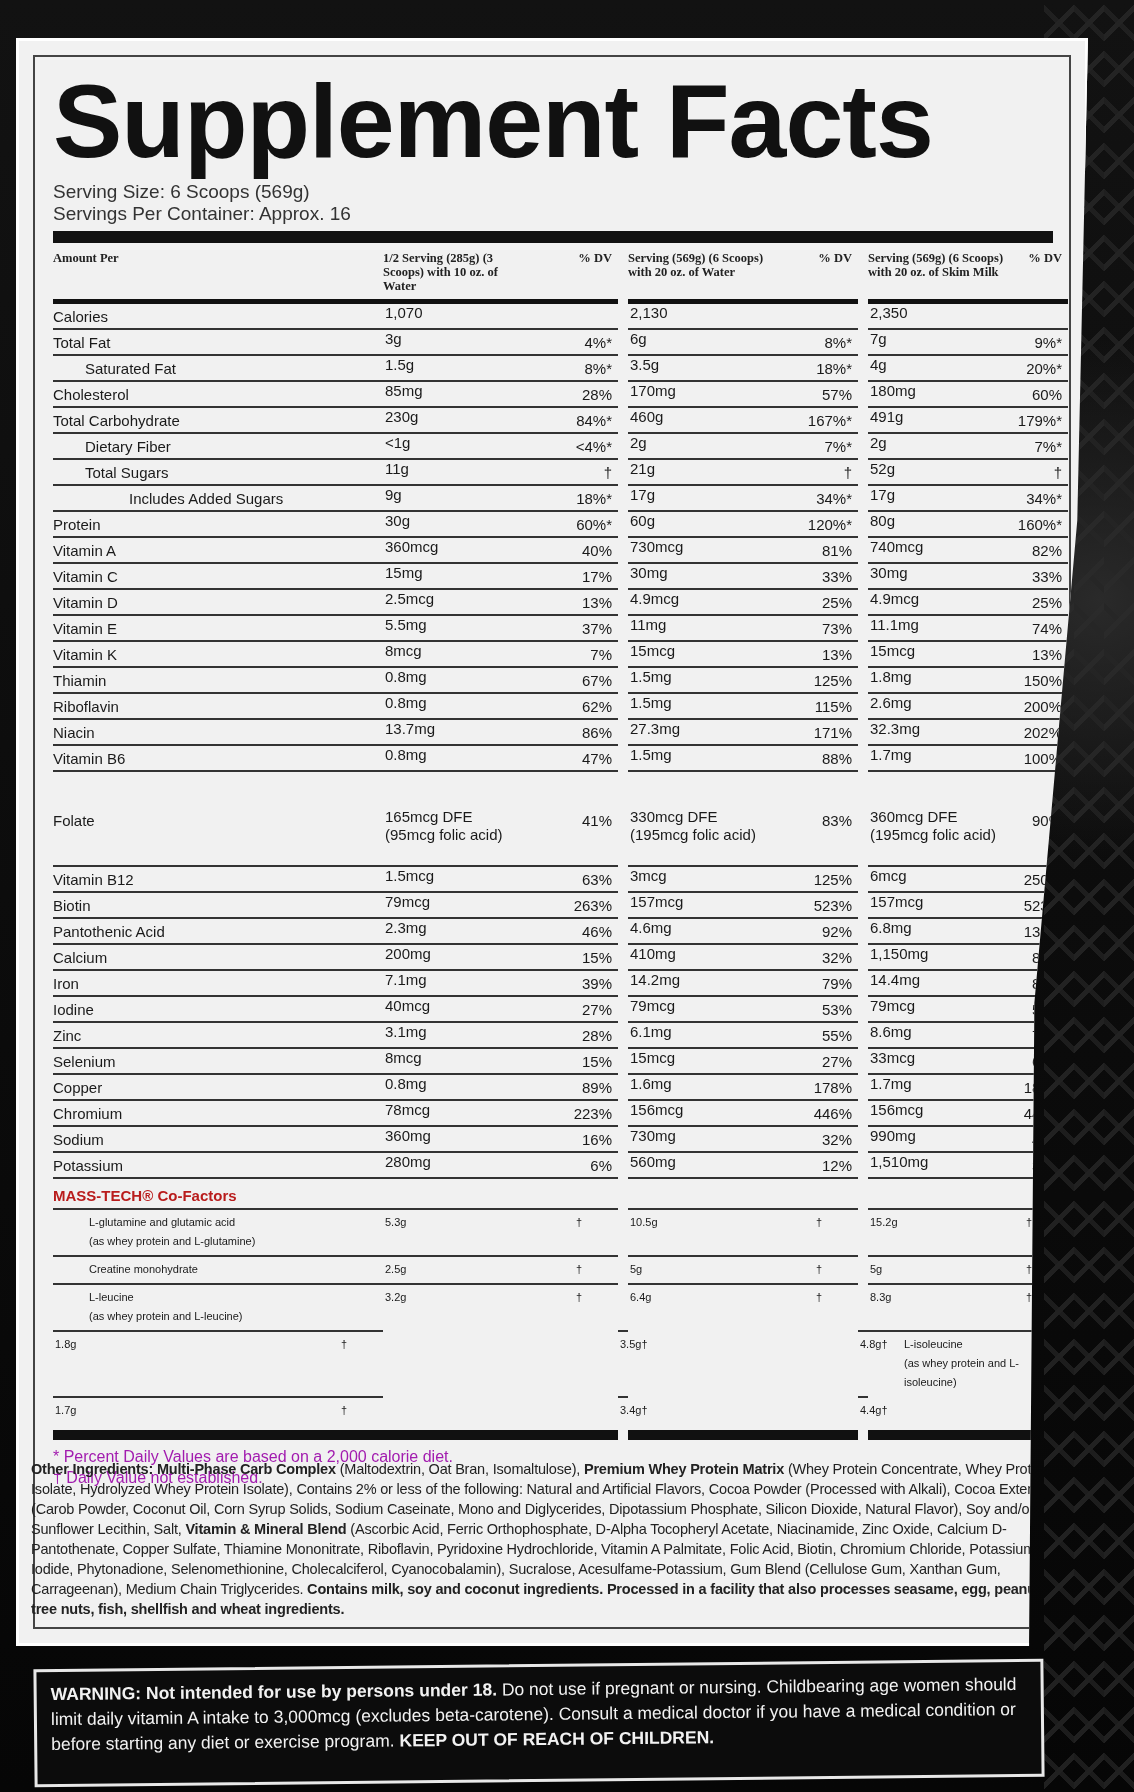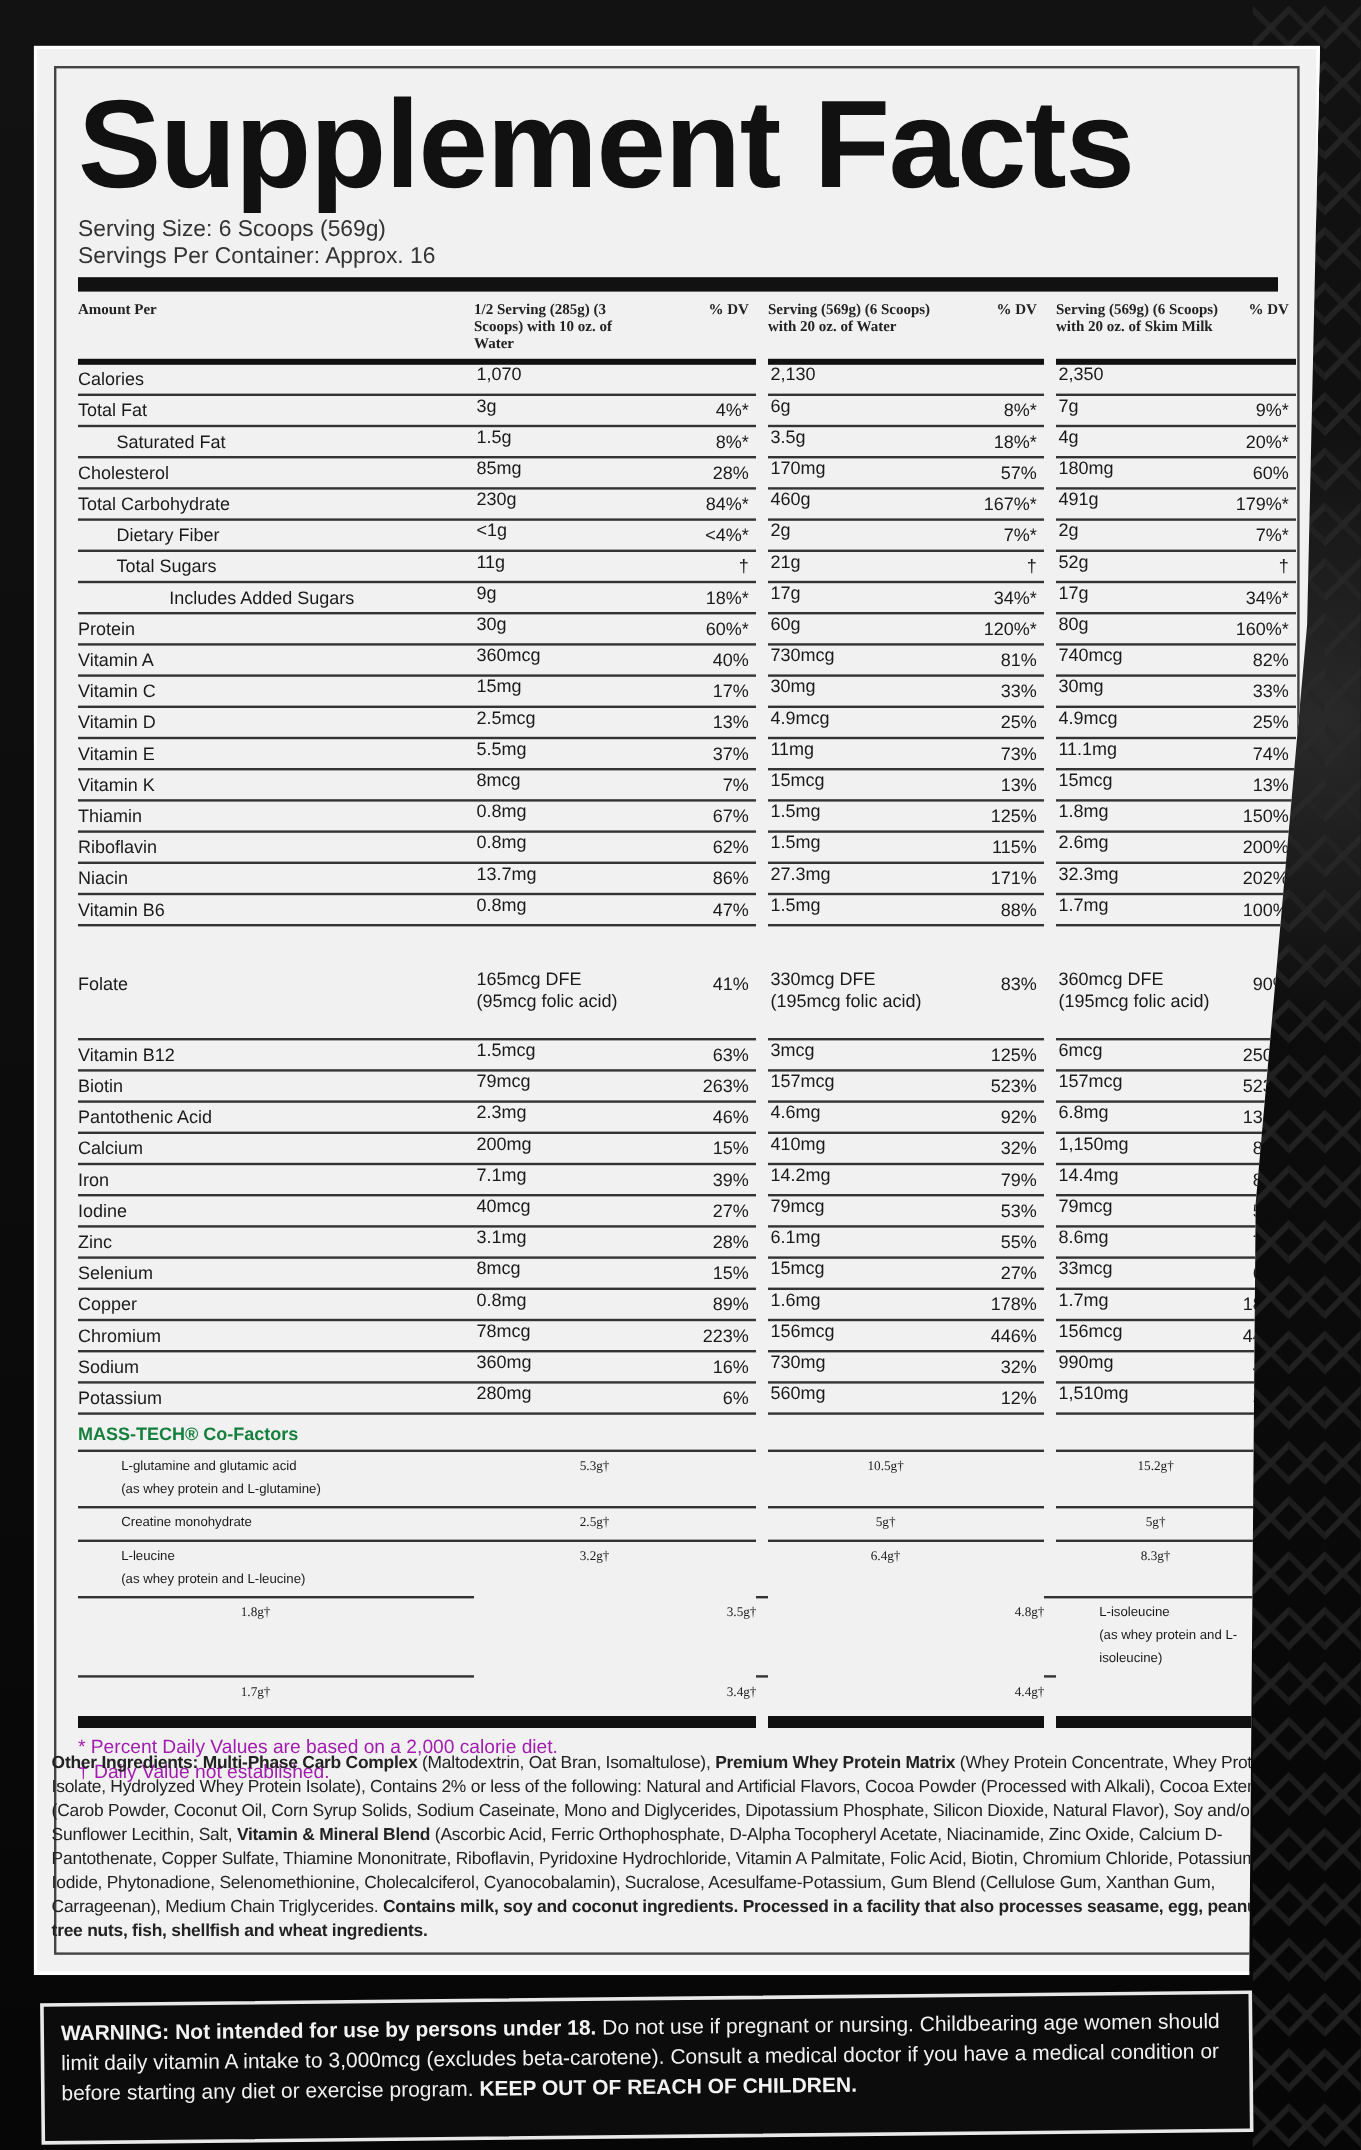--- a/index.html
+++ b/index.html
@@ -12,21 +12,21 @@
       linear-gradient(180deg, #121212 0%, #060606 100%);
   }
   .bg-texture::after {
     content: ""; position: absolute; right: 0; top: 0; width: 90px; height: 100%;
     background-image:
       linear-gradient(135deg, transparent 45%, #2c2c2c 46%, #2c2c2c 54%, transparent 55%),
       linear-gradient(45deg, transparent 45%, #262626 46%, #262626 54%, transparent 55%);
     background-size: 30px 46px; opacity: .7;
   }
   .label {
-    position: absolute; left: 28px; top: 38px; width: 1072px; height: 1608px;
+    position: absolute; left: 16px; top: 38px; width: 1072px; height: 1608px;
     background: #f1f1f1; border: 3px solid #ffffff;
     clip-path: polygon(0 0, 100% 0, 99% 30%, 95% 60%, 94.5% 100%, 0 100%);
   }
   .inner {
     position: absolute; left: 14px; top: 14px; right: 14px; bottom: 14px;
     border: 2px solid #444; padding: 14px 16px 8px 18px;
   }
   .title {
     font-family: "Liberation Sans", sans-serif; font-weight: 700;
     font-size: 104px; letter-spacing: -1px; line-height: 1; color: #111;
@@ -42,25 +42,25 @@
   .cell { border-bottom: 2px solid #333; height: 26px; line-height: 25px; white-space: nowrap; overflow: hidden; }
   .cell.name { padding-left: 0; }
   .cell.i1 { padding-left: 32px; }
   .cell.i2 { padding-left: 76px; }
   .cell.amt { display: flex; justify-content: space-between; padding-right: 6px; padding-left: 2px; }
   .cell.tall { height: 59px; margin-top: 36px; }
   .sub-note { display: block; line-height: 18px; }
   .hbar { height: 5px; background: #111; }
   .bbar { height: 10px; background: #111; margin-top: 4px; }
 
-  .cof-title { font-size: 15px; font-weight: 700; margin: 8px 0 4px; color: #15803d; }
+  .cof-title { font-size: 15px; font-weight: 700; margin: 8px 0 4px; color: #b91c1c; }
   .cof-grid { display: grid; grid-template-columns: 330px 235px 10px 230px 10px 200px; font-size: 11px; }
   .cof-cell { border-top: 2px solid #333; padding: 3px 6px 4px 2px; line-height: 19px; }
   .cof-cell.name { padding-left: 36px; }
-  .cof-cell.amt { display: flex; justify-content: center; font-family: Liberation Serif, serif; }
+  .cof-cell.amt { display: flex; justify-content: space-between; }
   .cof-cell.amt .dag { padding-right: 30px; }
   .footnotes { font-size: 16px; line-height: 21px; margin-top: 6px; color: #a21caf; }
 
   .other { position: absolute; left: 12px; right: 18px; top: 1418px; font-size: 14.5px; line-height: 20px; color: #222; letter-spacing: -.2px; }
   .other b { font-weight: 700; }
 
   .warning {
     position: absolute; left: 34px; top: 1664px; width: 1010px; height: 118px;
     border: 3px solid #e8e8e8; background: #0c0c0c; color: #f2f2f2;
     padding: 10px 14px; font-size: 17.5px; line-height: 25px; font-weight: 700;

